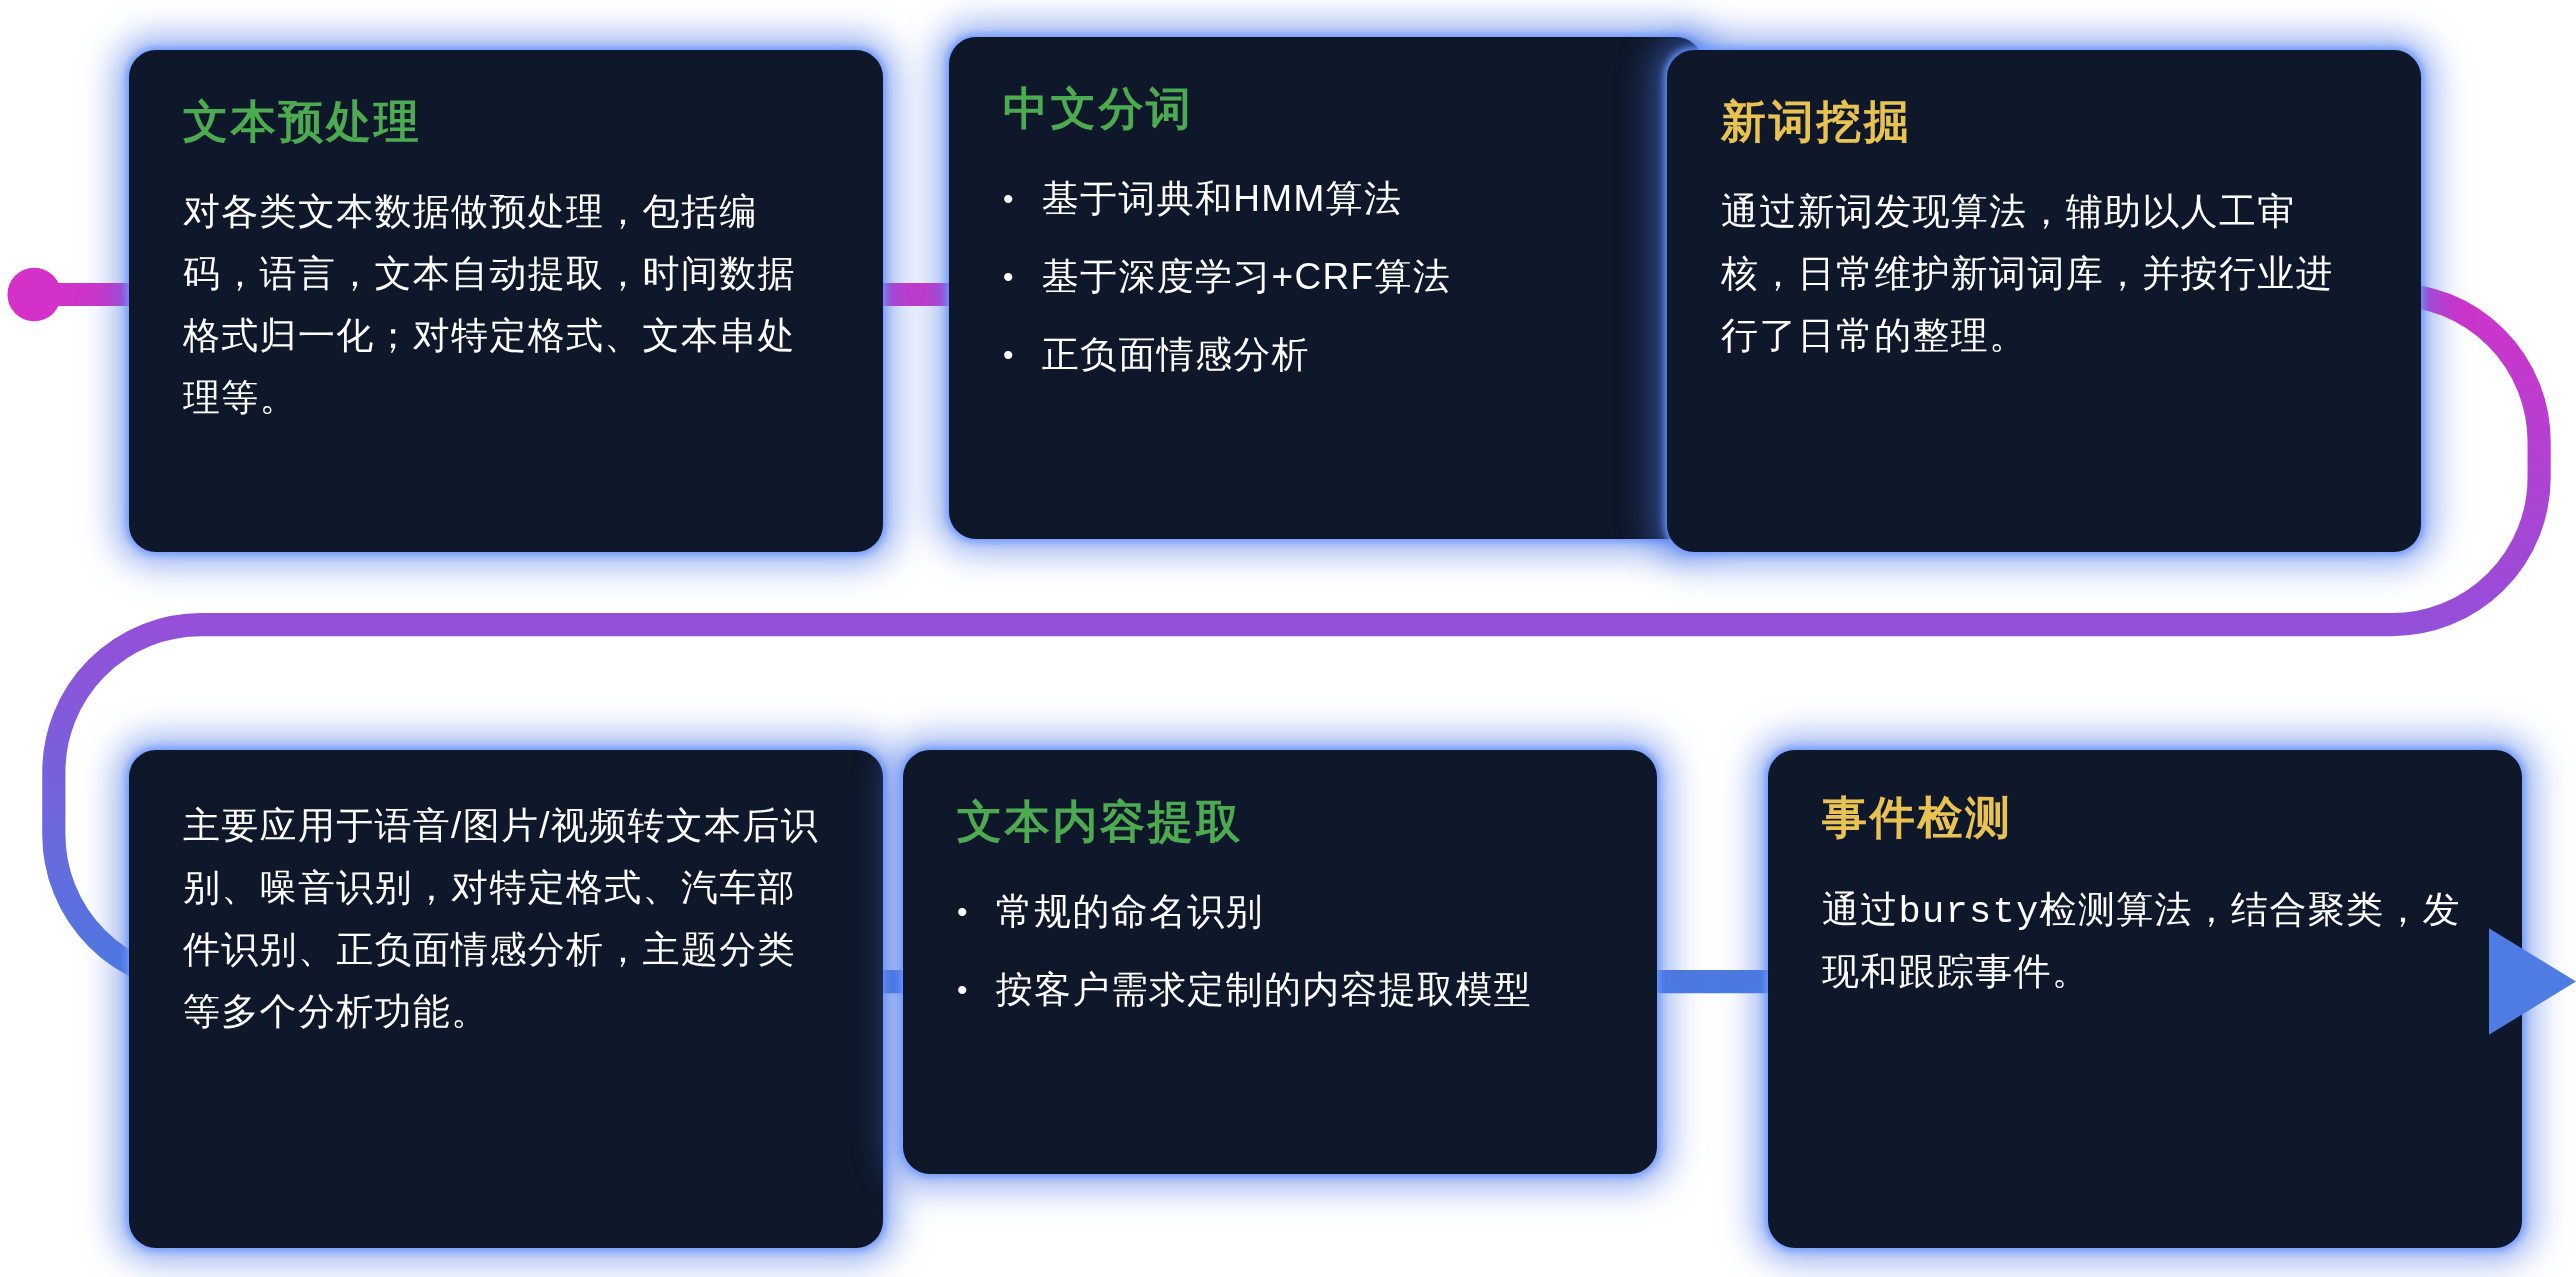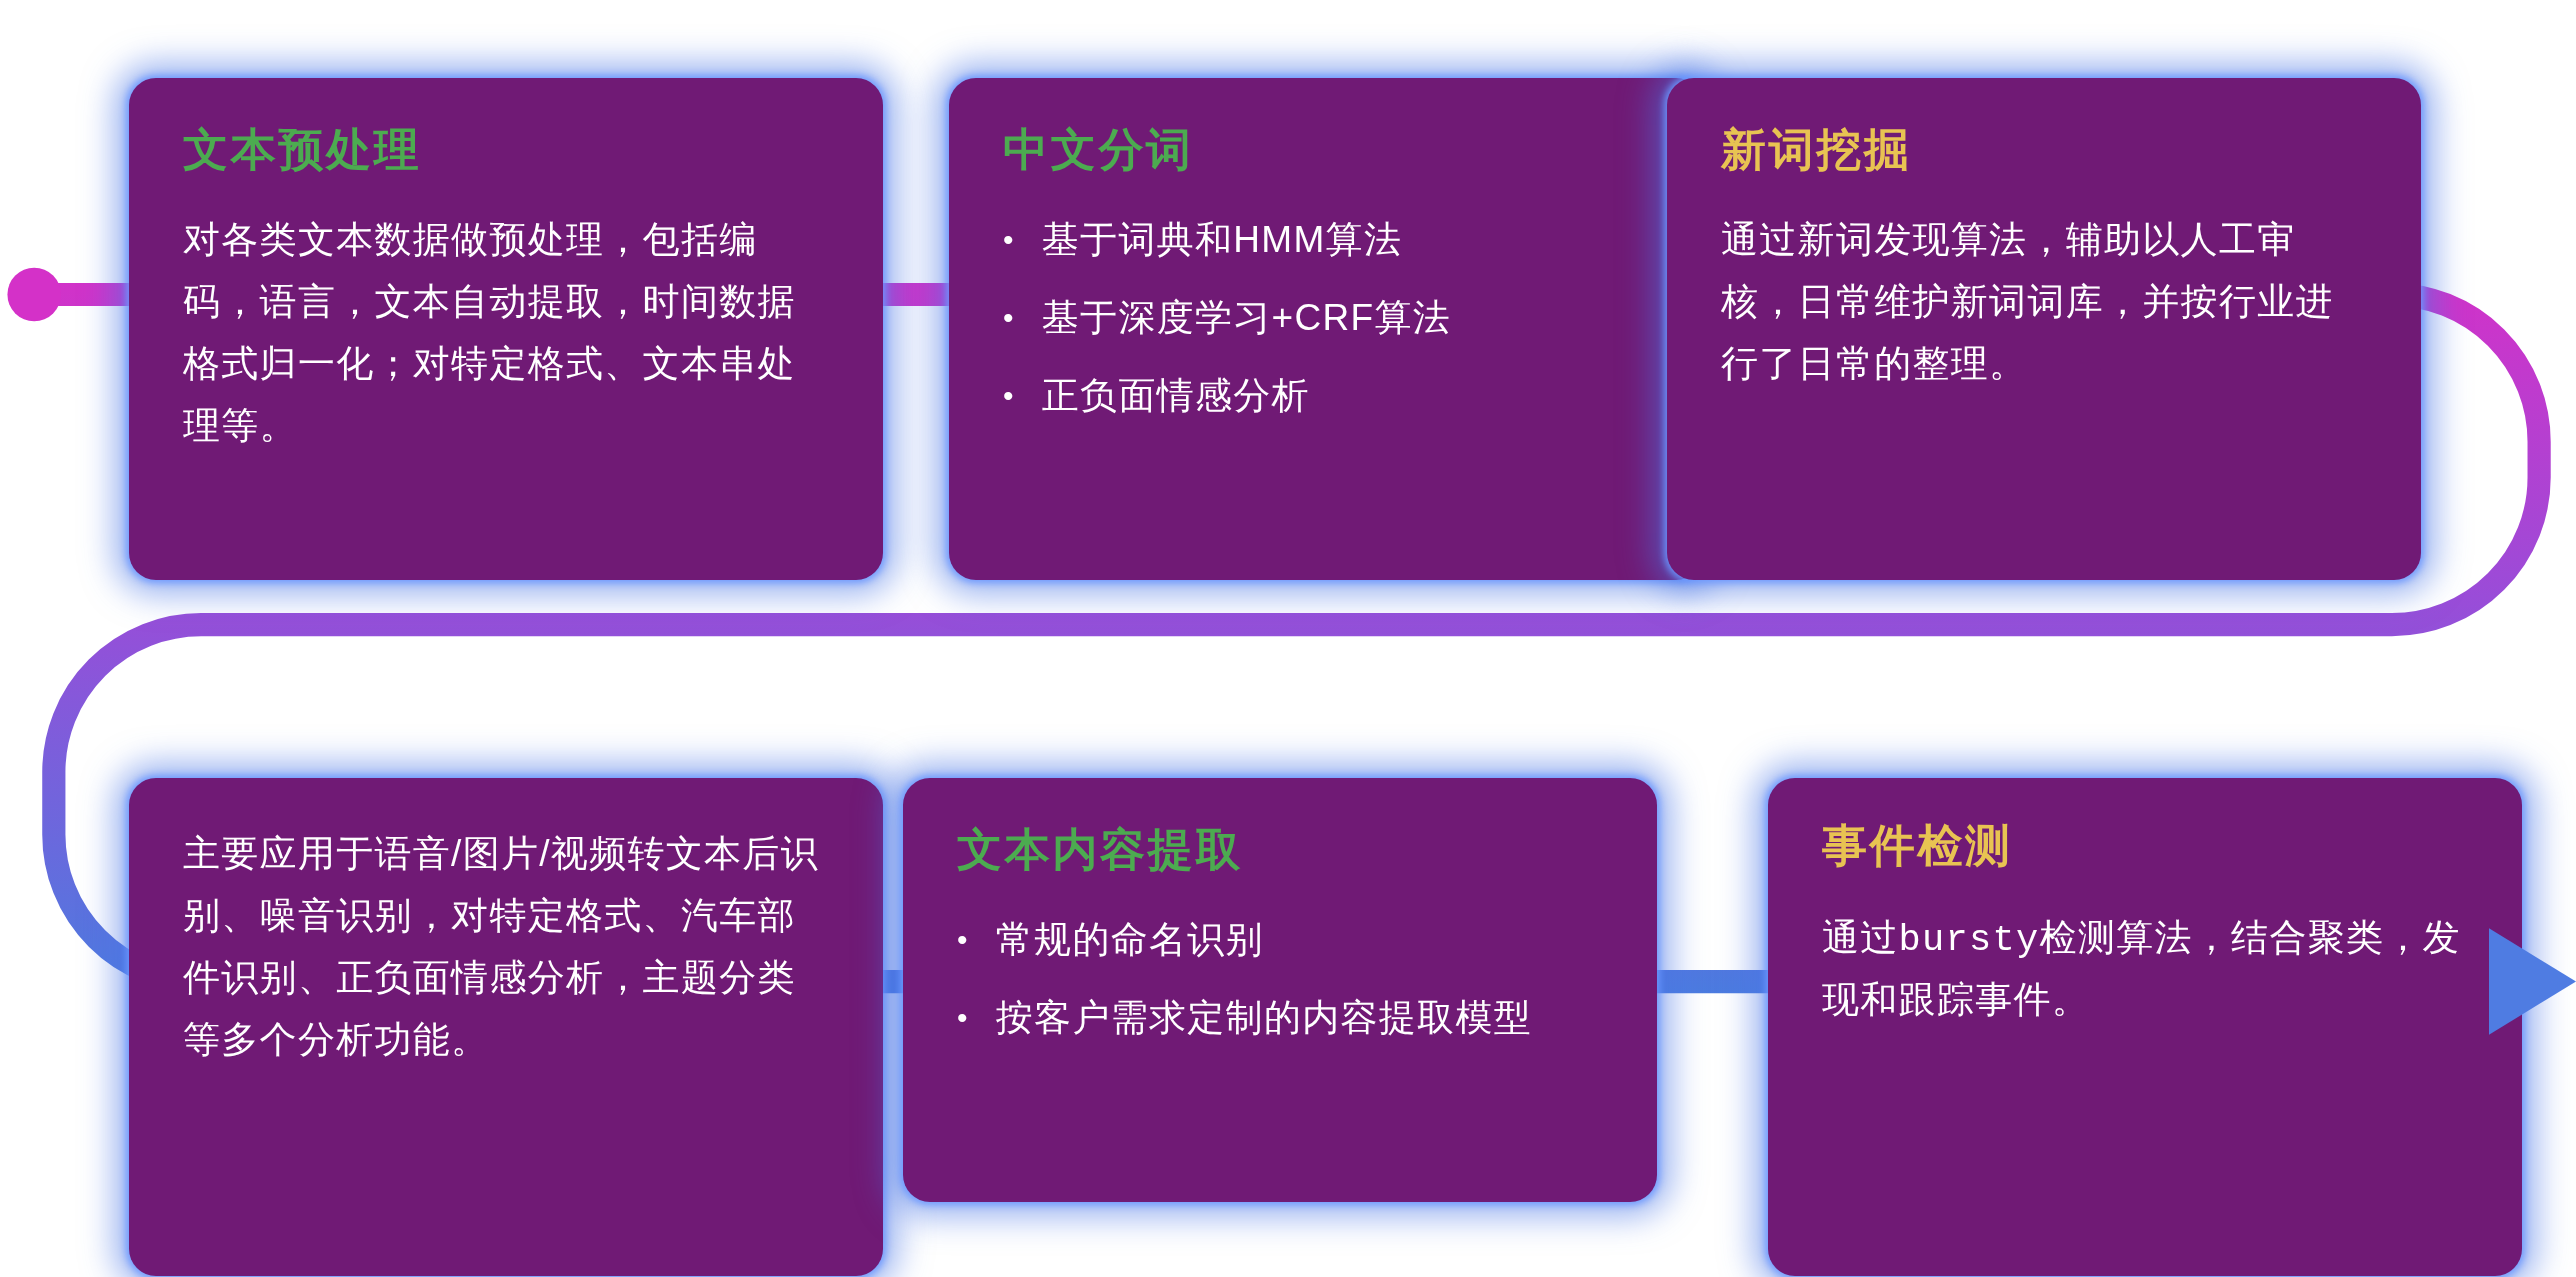--- a/index.html
+++ b/index.html
@@ -26,32 +26,31 @@
     left: 2489px;
     top: 919px;
     width: 87px;
     height: 125px;
     z-index: 2;
   }
 
   .card {
     position: absolute;
     width: 754px;
-    background: #701a75;
+    background: #0f172a;
     border-radius: 27px;
     padding: 45px 54px 36px 54px;
     z-index: 1;
     box-shadow:
       0 0 7.1px 2.7px rgba(108, 152, 255, 0.9),
       0 0 32px 14.3px rgba(74, 118, 230, 0.55);
-    margin-top: 28px;
   }
 
   .pos-r1c1 { left: 129px;  top: 50px;  height: 502px; }
-  .pos-r1c2 { left: 949px; top: 50px;  height: 502px; }
+  .pos-r1c2 { left: 949px; top: 37px;  height: 502px; }
   .pos-r1c3 { left: 1667px; top: 50px;  height: 502px; }
   .pos-r2c1 { left: 129px;  top: 750px; height: 498px; }
   .pos-r2c2 { left: 903px; top: 750px; height: 424px; }
   .pos-r2c3 { left: 1768px; top: 750px; height: 498px; font-family: Liberation Mono, monospace; }
 
   .card h2 {
     font-size: 45px;
     font-weight: 700;
     letter-spacing: 2.7px;
     line-height: 1.2;

